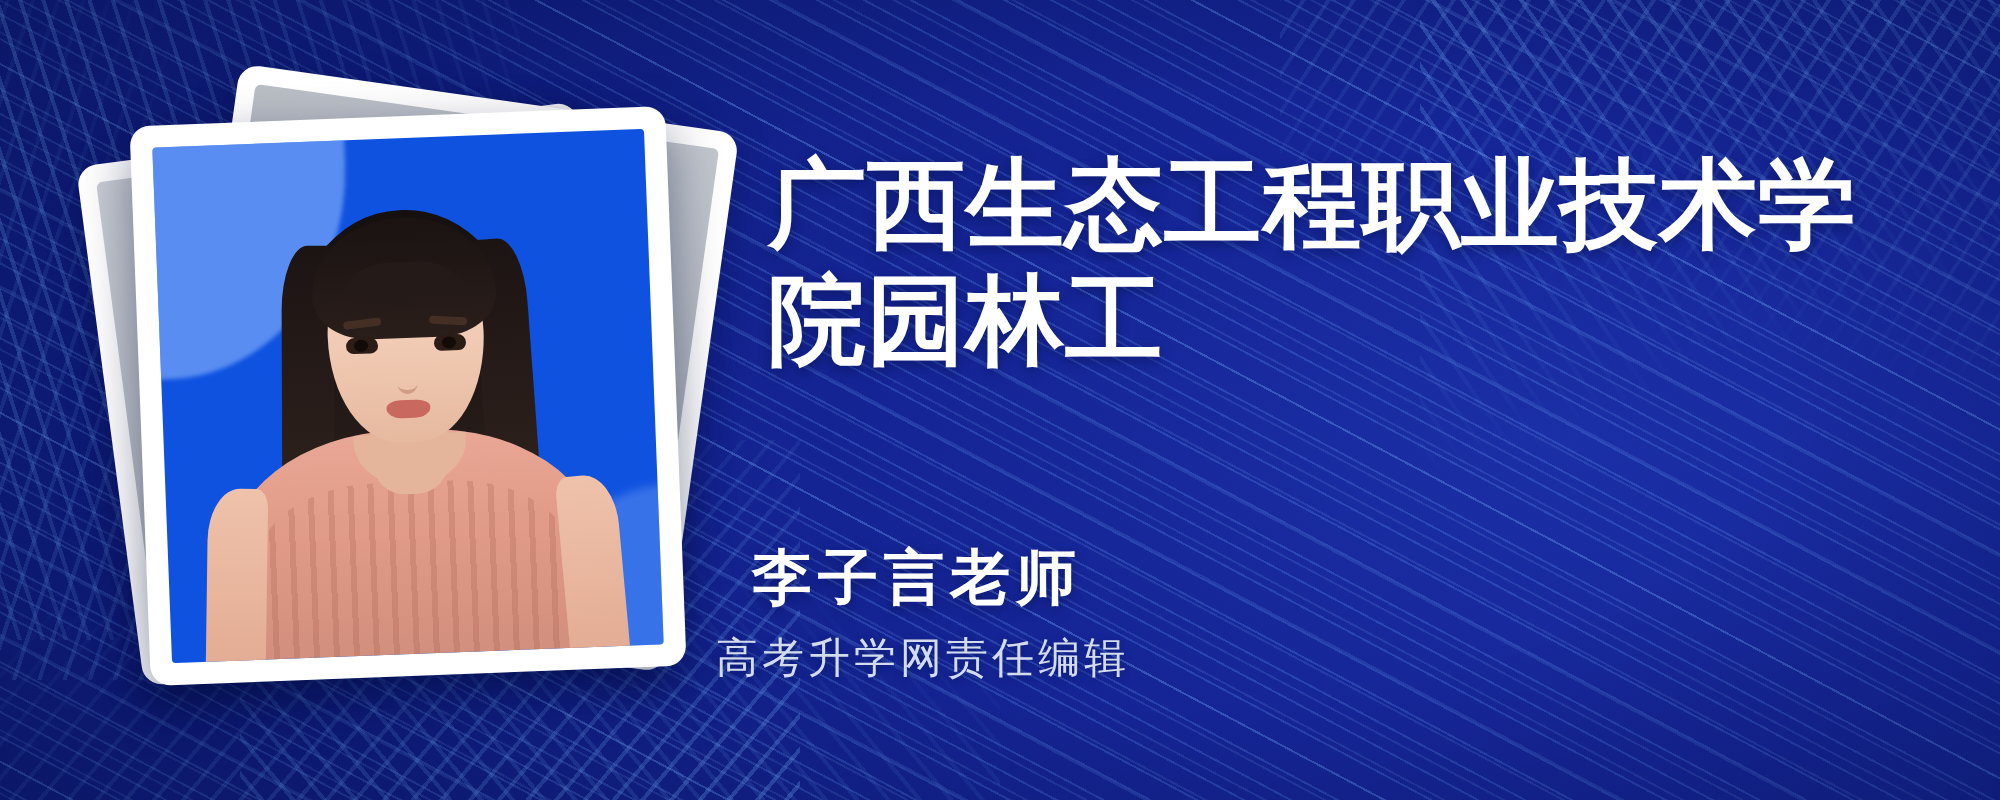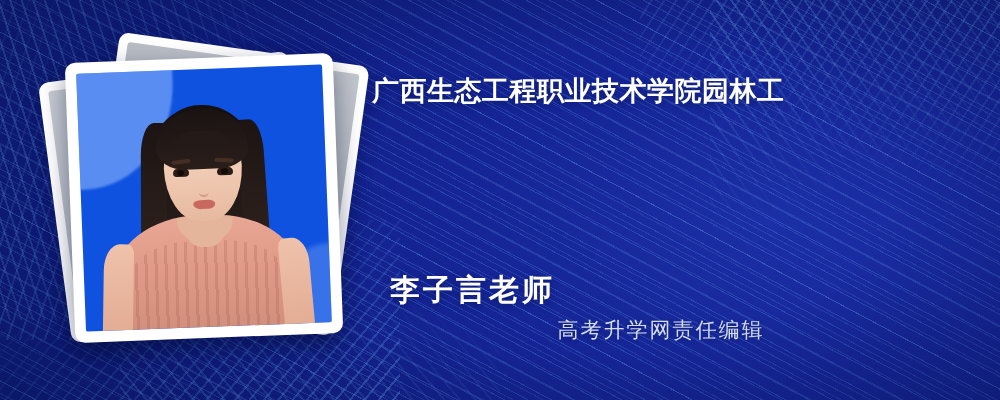--- a/index.html
+++ b/index.html
@@ -426,51 +426,50 @@
 
   
   .text-col {
     position: absolute;
     left: 372px;
     top: 62px;
     width: 600px;
   }
   .title {
     color: #ffffff;
-    font-size: 27px;
+    font-size: 49px;
     font-weight: bold;
     line-height: 58px;
     letter-spacing: 0.5px;
     text-shadow: 0 2px 6px rgba(5,15,70,0.5);
-    margin: 0;
+    margin: 12px;
   }
   .byline {
     position: absolute;
-    left: 390px;
+    left: 376px;
     top: 270px;
     width: 560px;
   }
   .author {
     color: #ffffff;
     font-size: 30px;
     font-weight: bold;
     letter-spacing: 3px;
     line-height: 40px;
     text-shadow: 0 2px 6px rgba(5,15,70,0.5);
     margin: 0;
   }
   .author-role {
     color: #d3dcef;
     font-size: 21px;
     font-weight: normal;
     letter-spacing: 2px;
     line-height: 32px;
     margin: 4px 0 11px -18px;
     text-shadow: 0 1px 4px rgba(5,15,70,0.45);
-    text-align: center;
   }
 </style>
 </head>
 <body>
 
 <div id="banner">
 
   <div class="bg-base"></div>
   <div class="bg-stripes"></div>
   <div class="bg-stripes-2"></div>

